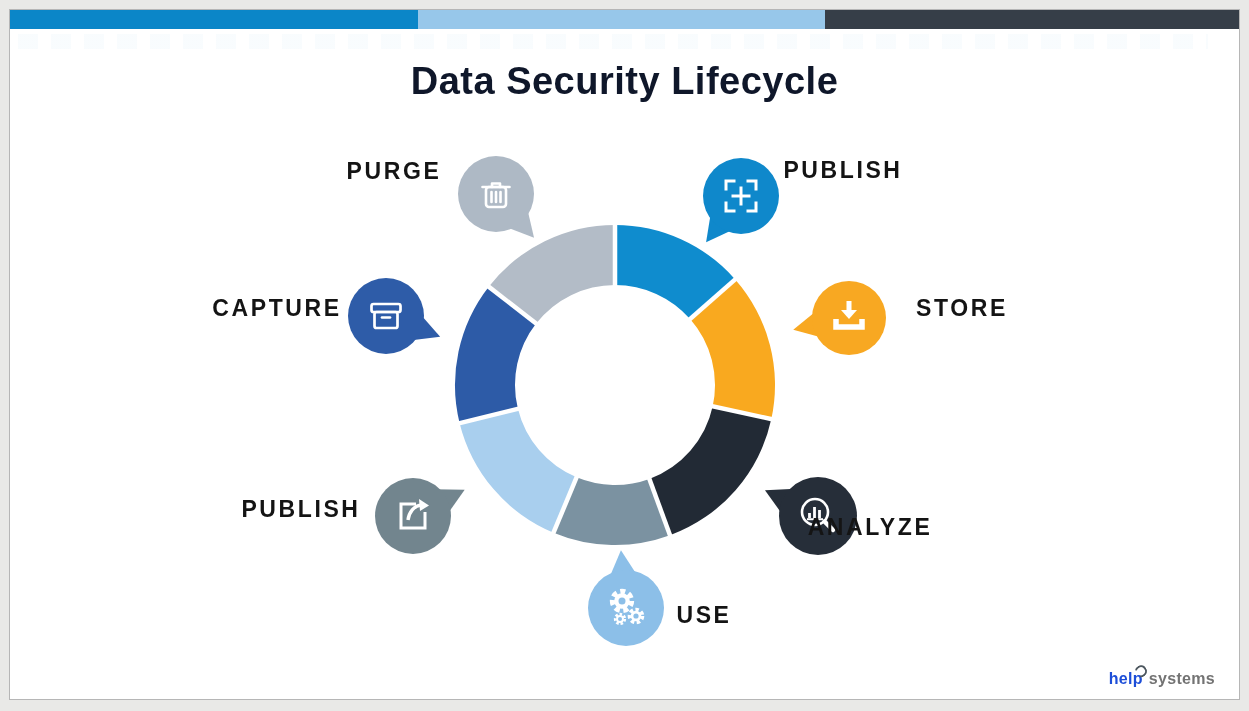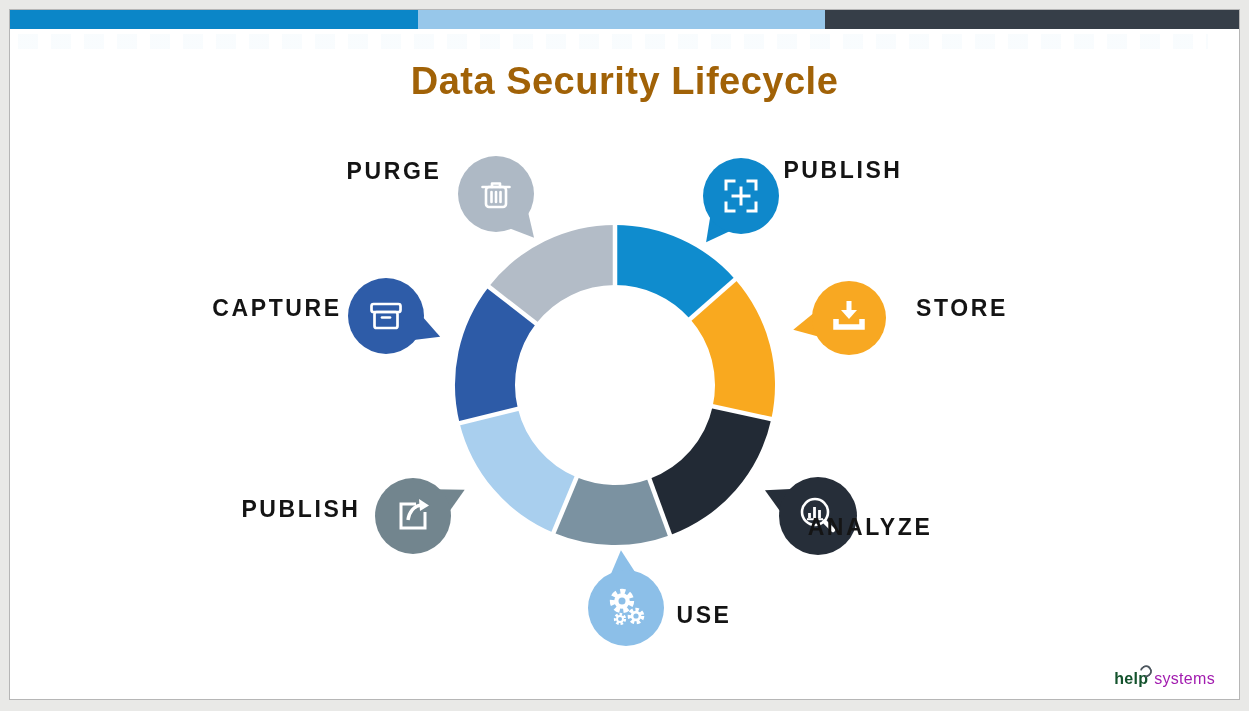--- a/index.html
+++ b/index.html
@@ -27,42 +27,42 @@
   #diagram-svg{position:absolute;left:0;top:0;width:1249px;height:711px;}
   .stage-label{
     position:absolute;transform:translate(-50%,-50%);
     font-size:23px;font-weight:bold;letter-spacing:2.6px;color:#141414;
     white-space:nowrap;
   }
   .footer-logo{
     position:absolute;right:34px;bottom:24px;font-size:16px;line-height:16px;
     letter-spacing:.3px;white-space:nowrap;
   }
-  .footer-logo .bold{font-weight:bold;color:#14532d;}
-  .footer-logo .light{font-weight:normal;color:#a21caf;}
+  .footer-logo .bold{font-weight:bold;color:#1d4ed8;}
+  .footer-logo .light{font-weight:bold;color:#737373;}
   .logo-swirl{
     display:inline-block;width:8px;height:8px;border-radius:50%;
     border:2px solid #4d575f;border-left-color:transparent;
     transform:rotate(-35deg) translateY(-7px);margin:0 -2px 0 -4px;
     vertical-align:top;
   }
 </style>
 </head>
 <body>
 
 <div class="slide">
   <div class="top-bar">
     <div style="width: 409px; background: rgb(11, 134, 200);"></div>
     <div style="width: 407px; background: rgb(151, 199, 234);"></div>
     <div style="width: 415px; background: rgb(54, 62, 72);"></div>
   </div>
   <div class="watermark-strip"></div>
 </div>
 
-<div class="page-title" style="color: #a16207;">Data Security Lifecycle</div>
+<div class="page-title" style="color: #0f172a;">Data Security Lifecycle</div>
 
 <svg id="diagram-svg" viewBox="0 0 1249 711" xmlns="http://www.w3.org/2000/svg">
     <path d="M615 225 A160 160 0 0 1 735.2 279.4 L690.13 319 A100 100 0 0 0 615 285 Z" fill="#0f8cce"></path>
     <path d="M735.2 279.4 A160 160 0 0 1 771.33 419.08 L712.7 406.3 A100 100 0 0 0 690.13 319 Z" fill="#f9a91f"></path>
     <path d="M771.33 419.08 A160 160 0 0 1 669.99 535.26 L649.37 478.91 A100 100 0 0 0 712.7 406.3 Z" fill="#222a35"></path>
     <path d="M669.99 535.26 A160 160 0 0 1 553.51 532.71 L576.57 477.32 A100 100 0 0 0 649.37 478.91 Z" fill="#7b92a1"></path>
     <path d="M553.51 532.71 A160 160 0 0 1 459.62 423.17 L517.89 408.85 A100 100 0 0 0 576.57 477.32 Z" fill="#a9cfee"></path>
     <path d="M459.62 423.17 A160 160 0 0 1 488.75 286.71 L536.09 323.57 A100 100 0 0 0 517.89 408.85 Z" fill="#2d5ba7"></path>
     <path d="M488.75 286.71 A160 160 0 0 1 615 225 L615 285 A100 100 0 0 0 536.09 323.57 Z" fill="#b3bcc7"></path>
     <line x1="615" y1="385" x2="615" y2="222" stroke="#ffffff" stroke-width="4.5"></line>

